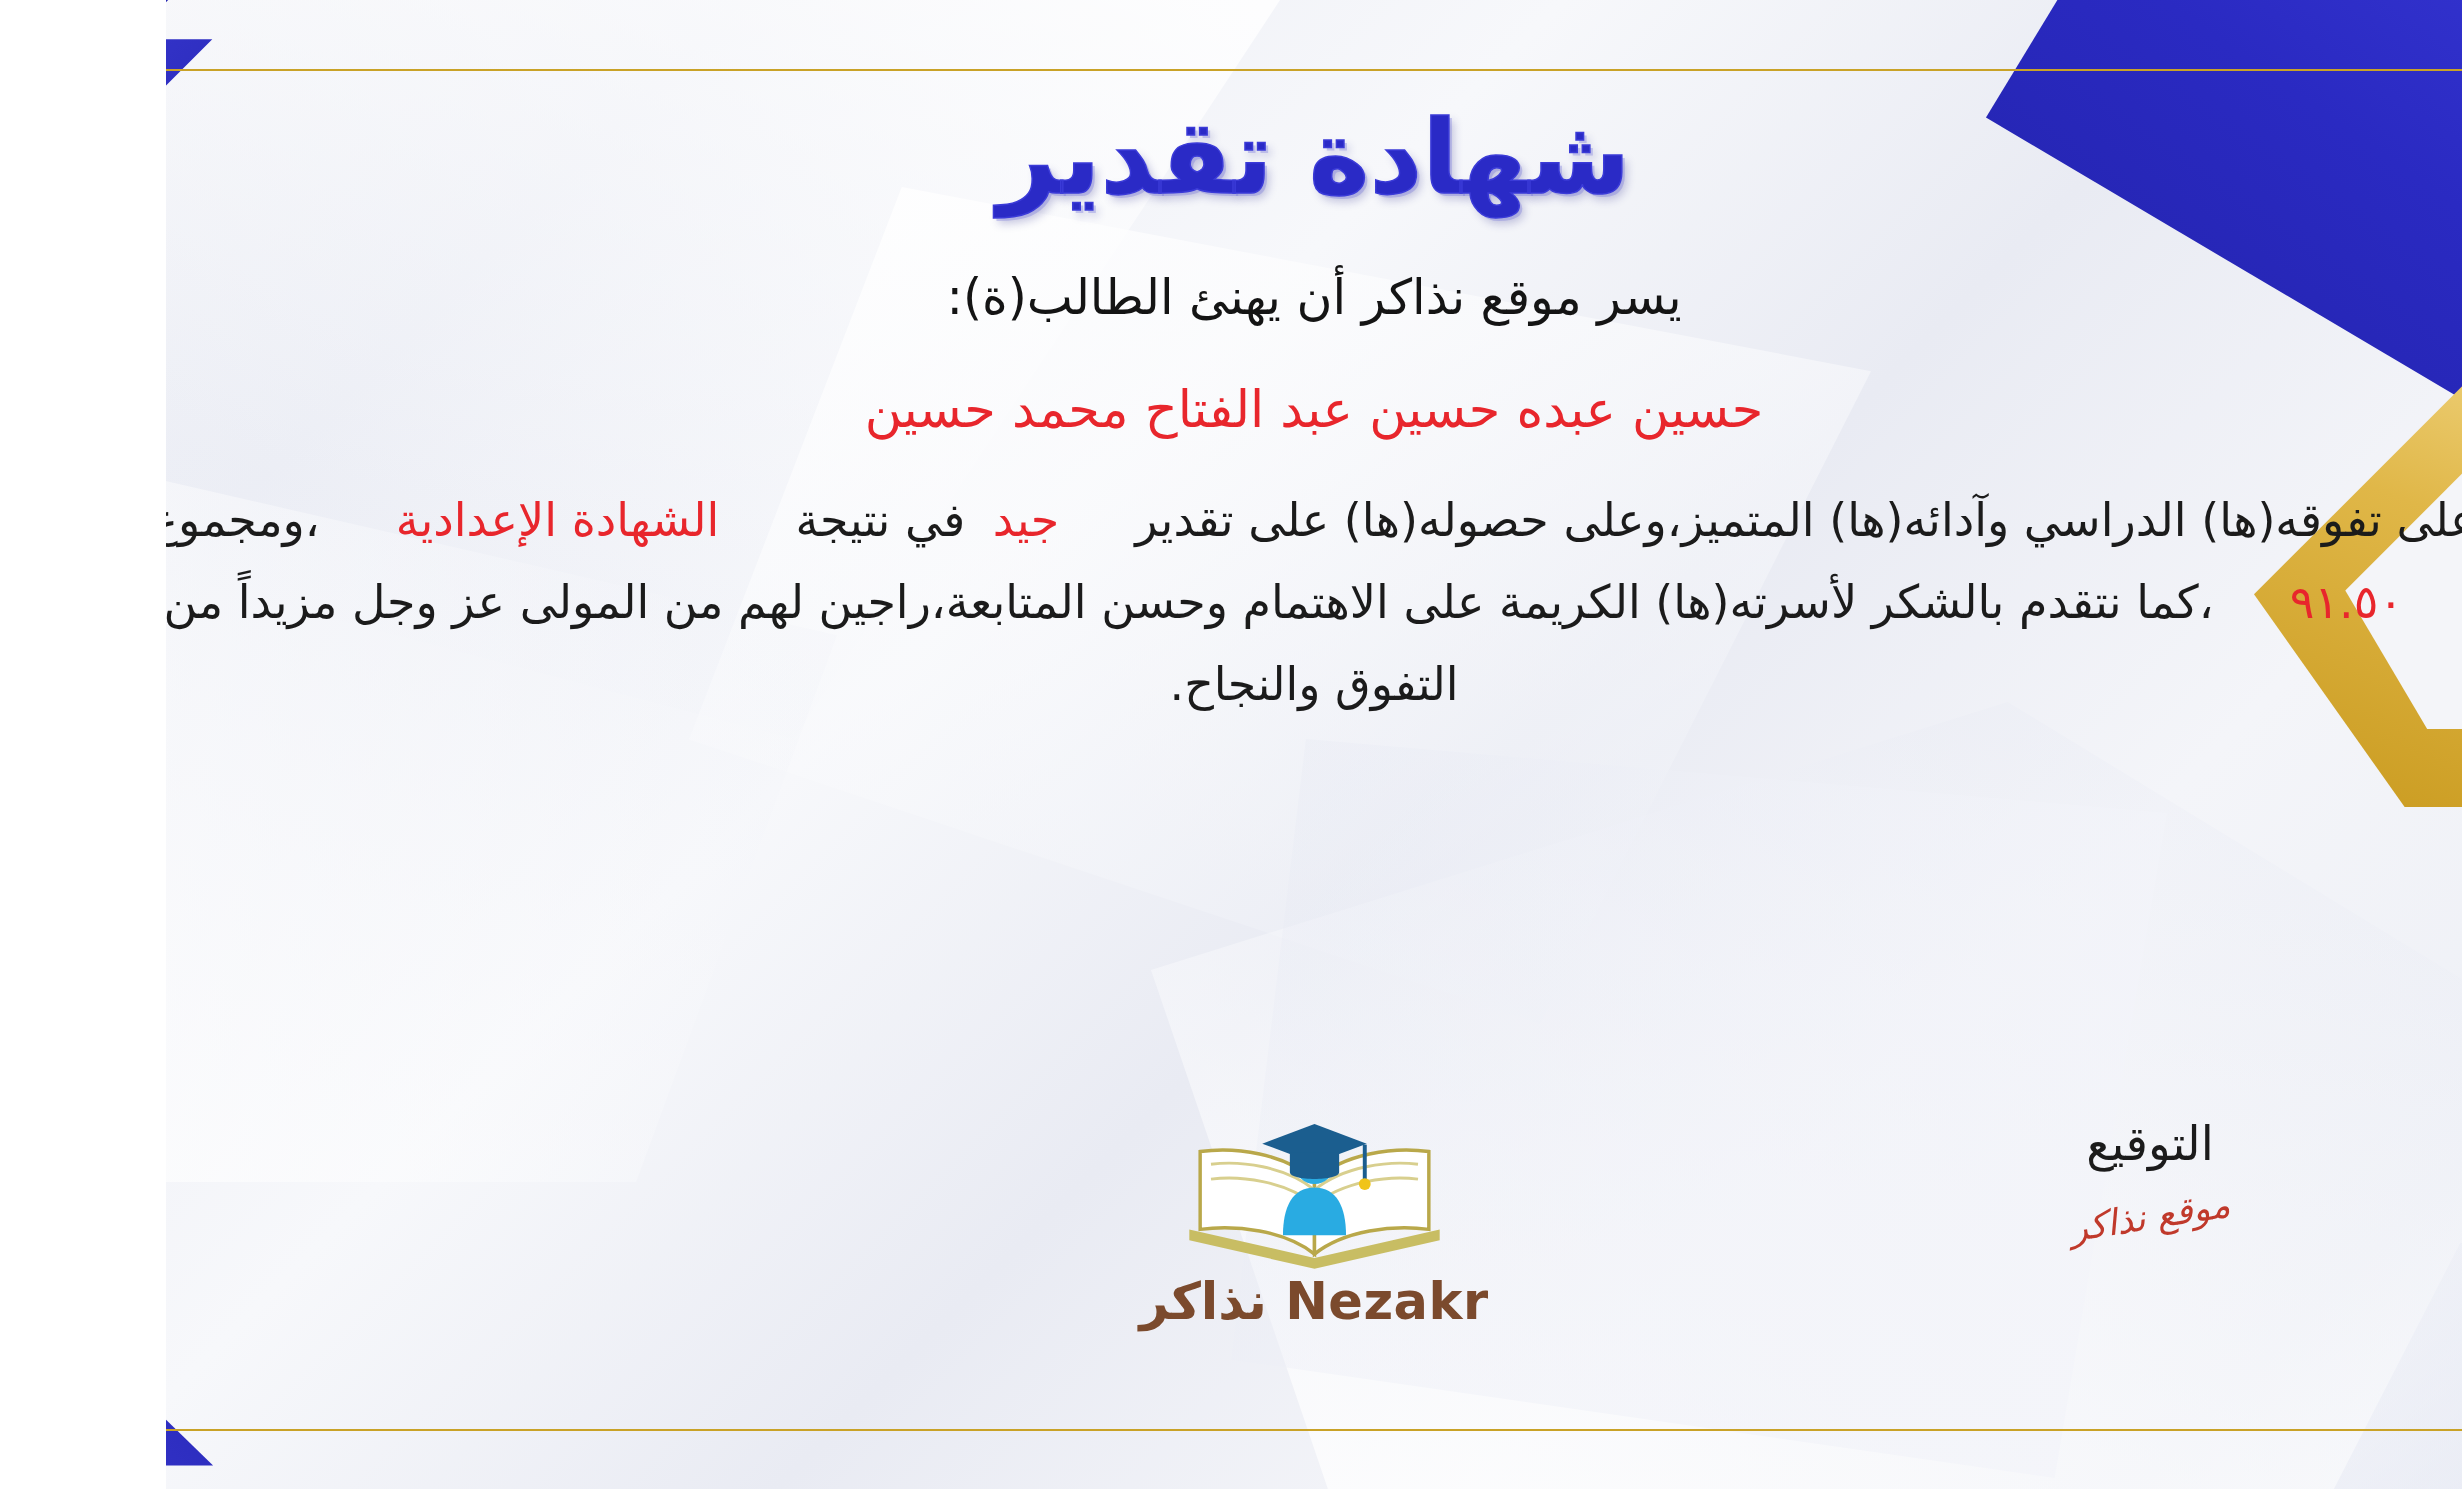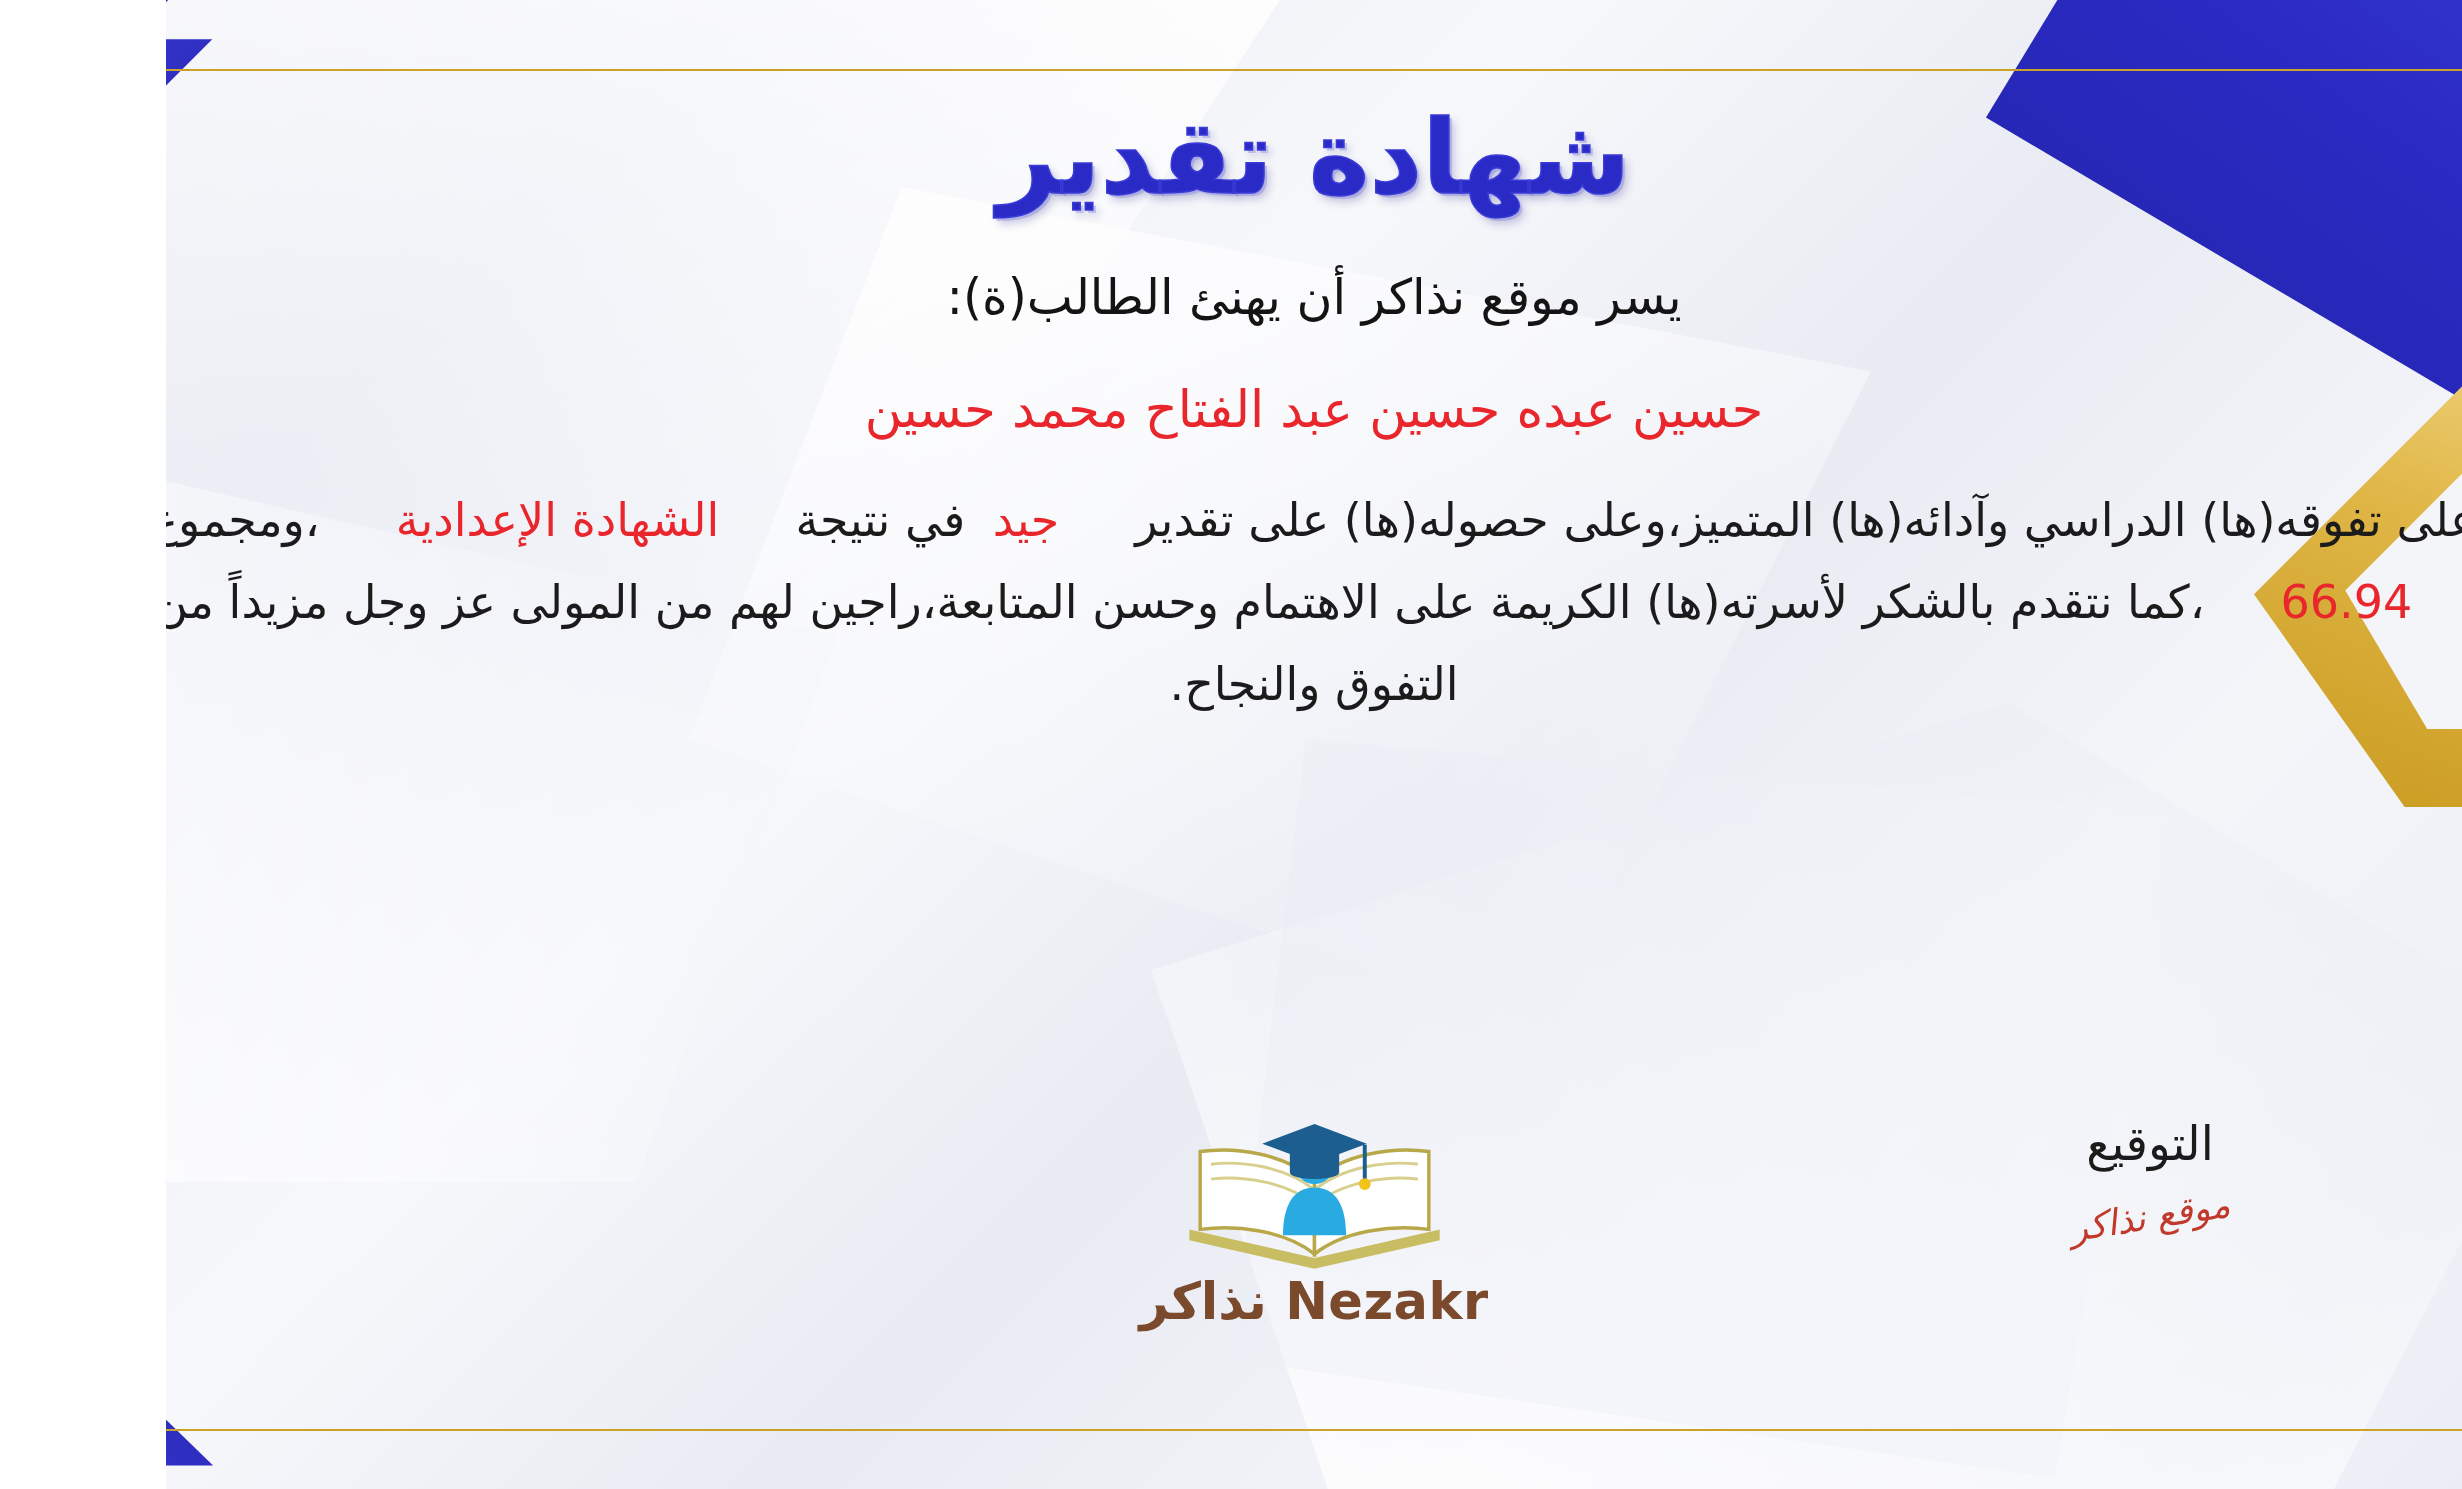--- a/index.html
+++ b/index.html
@@ -291,21 +291,21 @@
     <div class="body-block">
       <span>على تفوقه(ها) الدراسي وآدائه(ها) المتميز،وعلى حصوله(ها) على تقدير</span>
       <span class="gap"></span>
       <span class="hl">جيد</span>
       <span>في نتيجة</span>
       <span class="gap"></span>
       <span class="hl">الشهادة الإعدادية</span>
       <span class="gap"></span>
       <span>،ومجموع</span>
       <span class="gap"></span>
-      <span class="hl">66.94</span>
+      <span class="hl">٩١.٥٠</span>
       <span class="gap"></span>
       <span>،كما نتقدم بالشكر لأسرته(ها) الكريمة على الاهتمام وحسن المتابعة،راجين لهم من المولى عز وجل مزيداً من التفوق والنجاح.</span>
     </div>
 
     <div class="footer">
 
       <div class="signature-block">
         <div class="signature-label">التوقيع</div>
         <div class="signature-mark">موقع نذاكر</div>
       </div>

